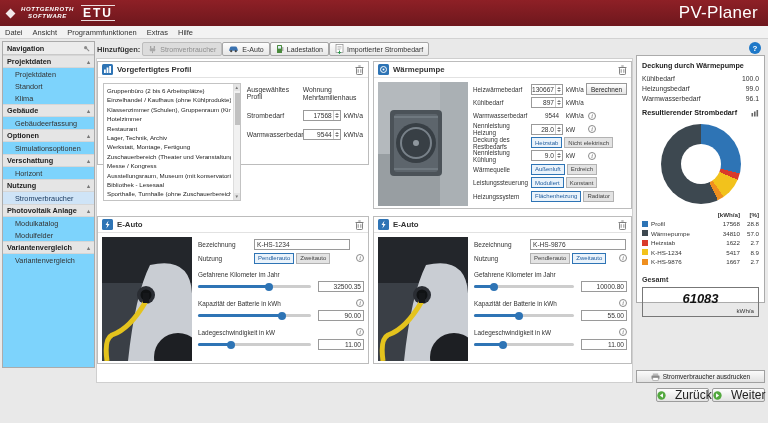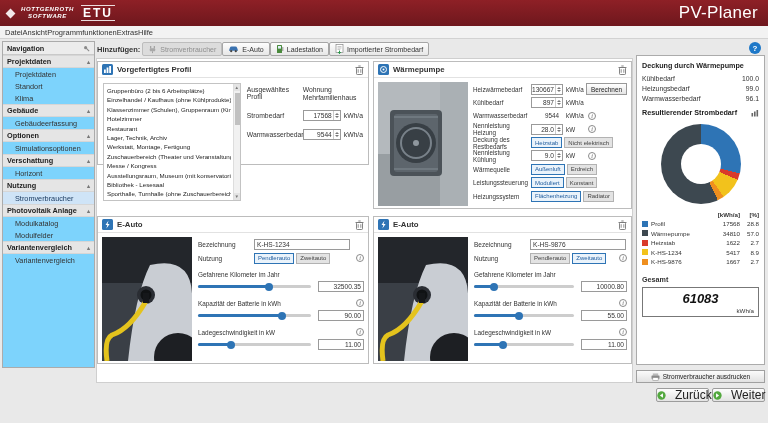--- a/index.html
+++ b/index.html
@@ -12,21 +12,21 @@
     background:linear-gradient(#8e2026,#6e171d); display:flex; align-items:center; color:#fff; }
   .brand { display:flex; align-items:center; gap:7px; padding-left:7px;text-align:center; }
   .brand-mark { width:7px; height:7px; background:#fff; transform:rotate(45deg); opacity:.9; }
   .brand-hg { font-size:6px; font-style:italic; line-height:7px; letter-spacing:.6px; font-weight:bold; }
   .brand-etu { font-size:12px; font-weight:bold; letter-spacing:2px;
     border-top:1px solid rgba(255,255,255,.85); border-bottom:1px solid rgba(255,255,255,.85); padding:0 2px; }
   .app-title { margin-left:auto; padding-right:10px; font-size:17px; font-weight:400; letter-spacing:.3px; }
 
   
   .menubar { position:absolute; top:26px; left:0; right:0; height:13px; background:#f2f2f2;
-    border-bottom:1px solid #d2d2d2; display:flex; align-items:center; padding-left:5px;
+    border-bottom:1px solid #d2d2d2; display:flex; align-items:center; gap:10px; padding-left:5px;
     font-size:7.5px; color:#333; }
   .menu-item { cursor:default; }
 
   
   .toolbar { position:absolute; top:41px; left:97px; width:540px; height:16px; display:flex; align-items:center; }
   .toolbar-label { font-size:7.5px; font-weight:bold; margin-right:2px; }
   .tb-btn { height:14px; display:flex; align-items:center; gap:3px; padding:0 5px;
     background:linear-gradient(#fdfdfd,#e7e7e7); border:1px solid #a6a6a6; border-radius:2px; font-size:7px; color:#333; }
   .tb-btn.disabled { background:#dcdcdc; color:#8f8f8f; border-color:#bdbdbd; }
   .help-btn { position:absolute; top:42px; left:749px; width:12px; height:12px; border-radius:50%;
@@ -102,21 +102,21 @@
   .sl-label { display:flex; align-items:center; font-size:6.4px; margin-bottom:3px; }
   .sl-row { display:flex; align-items:center; }
   .slider { position:relative; flex:1; height:9px; margin-right:7px; }
   .slider .track { position:absolute; left:0; right:0; top:3px; height:3px; background:#cdcdcd; border-radius:2px; }
   .slider .fill { position:absolute; left:0; top:3px; height:3px; background:#2e74b5; border-radius:2px; width:var(--fill,50%); }
   .slider .handle { position:absolute; top:.5px; width:8px; height:8px; border-radius:50%; background:#2e74b5; left:calc(var(--fill,50%) - 4px); }
   .val-box { width:46px; height:11px; border:1px solid #9a9a9a; background:#fff; display:flex; align-items:center;
     justify-content:flex-end; padding-right:2px; font-size:6.6px; flex:none; }
 
   
-  .summary { position:absolute; left:636px; top:55px; width:129px; height:310px; background:#fff; border:1px solid #ababab; padding:5px; }
+  .summary { position:absolute; left:636px; top:55px; width:129px; height:248px; background:#fff; border:1px solid #ababab; padding:5px; }
   .sum-title { font-size:7.2px; font-weight:bold; color:#222; display:flex; align-items:center; }
   .cov-row { display:flex; justify-content:space-between; font-size:6.8px; height:10px; align-items:center; }
   .cov-rows { margin:3px 0 5px; }
   .donut { width:80px; height:80px; border-radius:50%; margin:7px auto 6px; position:relative; background:#ddd; }
   .donut::after { content:""; position:absolute; inset:20px; background:#fff; border-radius:50%; }
   .lg-head { display:flex; font-size:6.2px; font-weight:bold; height:9px; align-items:center; }
   .lg-row { display:flex; align-items:center; font-size:6.2px; height:9.5px; }
   .lg-sp { flex:1; }
   .lg-swatch { width:6px; height:6px; margin-right:3px; flex:none; }
   .lg-name { flex:1; white-space:nowrap; overflow:hidden; }

